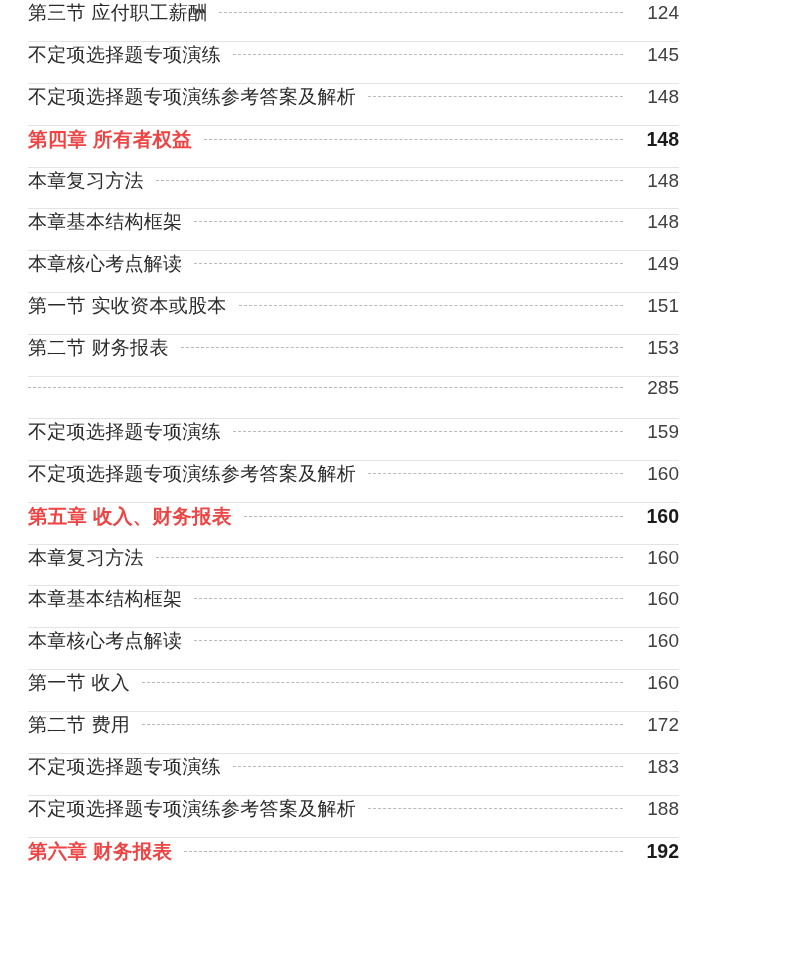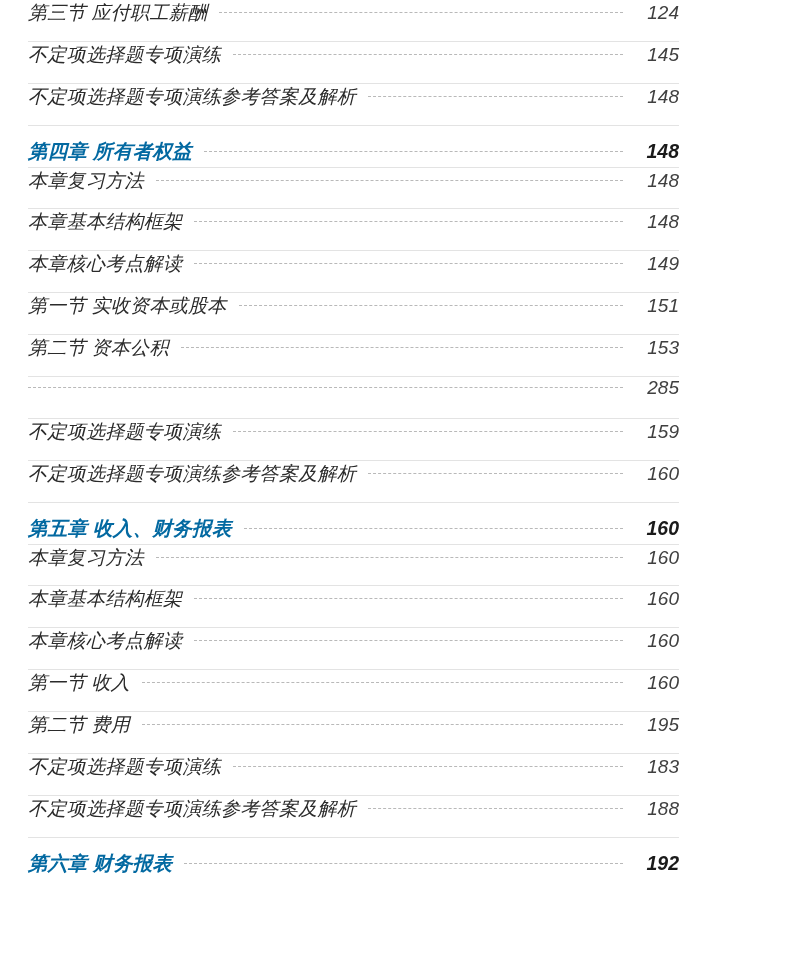--- a/index.html
+++ b/index.html
@@ -11,21 +11,20 @@
     width: 790px;
     height: 964px;
     font-family: "Liberation Sans", "DejaVu Sans", sans-serif;
     color: #231f20;
     overflow: hidden;
   }
   #toc {
     width: 709px;
     box-sizing: border-box;
     padding: 0 30px 0 28px;
-    font-style: italic;
   }
   .toc-row {
     display: flex;
     align-items: baseline;
     height: 41.9px;
     border-bottom: 1px solid #e3e3e3;
     box-sizing: border-box;
     white-space: nowrap;
   }
   .toc-row:last-child {
@@ -33,23 +32,22 @@
   }
   .toc-title {
     font-size: 19px;
     letter-spacing: 0.3px;
     color: #2b2b2b;
     flex: 0 0 auto;
     padding-right: 12px;
   }
   .toc-row.chapter .toc-title {
     font-weight: bold;
-    color: #0369a1;
+    color: #ef4444;
     font-size: 19.5px;
-    margin-top: 12px;
   }
   .leader {
     flex: 1 1 auto;
     position: relative;
     height: 1px;
     top: -5px;
     border-top: 1px dashed #b9b9b9;
     min-width: 10px;
   }
   .toc-page {
@@ -104,21 +102,21 @@
       <span class="toc-title">本章核心考点解读</span>
       <span class="leader"></span>
       <span class="toc-page">149</span>
     </div>
     <div class="toc-row">
       <span class="toc-title">第一节 实收资本或股本</span>
       <span class="leader"></span>
       <span class="toc-page">151</span>
     </div>
     <div class="toc-row">
-      <span class="toc-title">第二节 资本公积</span>
+      <span class="toc-title">第二节 财务报表</span>
       <span class="leader"></span>
       <span class="toc-page">153</span>
     </div>
     <div class="toc-row">
       <span class="leader"></span>
       <span class="toc-page">285</span>
     </div>
     <div class="toc-row">
       <span class="toc-title">不定项选择题专项演练</span>
       <span class="leader"></span>
@@ -150,21 +148,21 @@
       <span class="toc-page">160</span>
     </div>
     <div class="toc-row">
       <span class="toc-title">第一节 收入</span>
       <span class="leader"></span>
       <span class="toc-page">160</span>
     </div>
     <div class="toc-row">
       <span class="toc-title">第二节 费用</span>
       <span class="leader"></span>
-      <span class="toc-page">195</span>
+      <span class="toc-page">172</span>
     </div>
     <div class="toc-row">
       <span class="toc-title">不定项选择题专项演练</span>
       <span class="leader"></span>
       <span class="toc-page">183</span>
     </div>
     <div class="toc-row">
       <span class="toc-title">不定项选择题专项演练参考答案及解析</span>
       <span class="leader"></span>
       <span class="toc-page">188</span>

